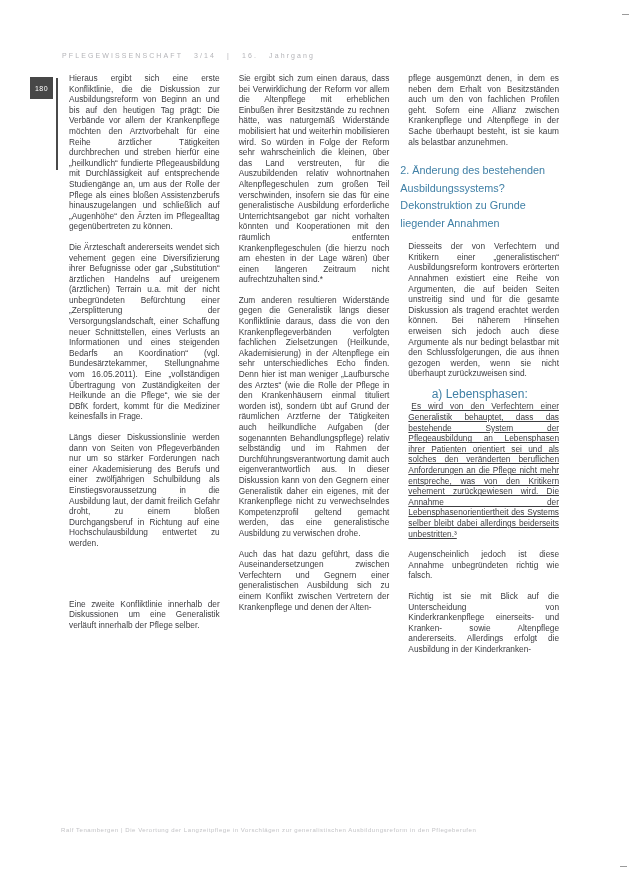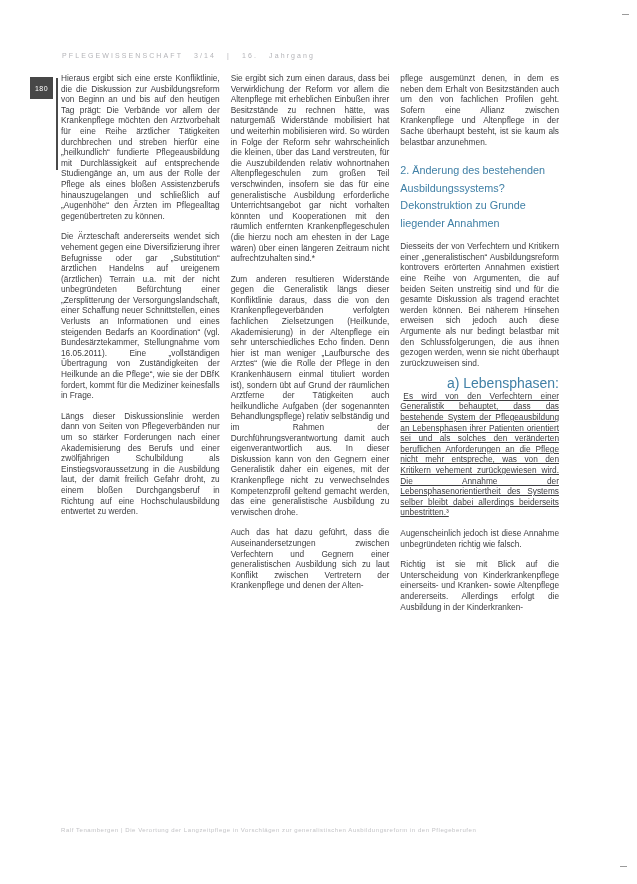--- a/index.html
+++ b/index.html
@@ -23,29 +23,29 @@
   }
   .article-rule{position:absolute;left:56px;top:78px;width:2px;height:92px;background:#4a4a4a;}
   .columns{
     position:absolute;left:61px;top:73px;width:498px;
     display:flex;gap:11px;
   }
   .col{
     width:159px;font-size:8.3px;line-height:10.6px;color:#3c3c40;
     text-align:justify;hyphens:auto;-webkit-hyphens:auto;
   }
-  .col p{margin:0 0 10px 0;}
+  .col p{margin:0 0 10px 8px;}
   .col p.gap-large{margin-top:50px;}
   .col p.indent{text-indent:3px;text-decoration:underline;}
   .section-heading{
     color:#4180a6;font-weight:400;font-size:10.8px;line-height:17.5px;
     text-align:left;margin:15px 0 9px 0;hyphens:none;-webkit-hyphens:none;
   }
   .sub-heading{
-    color:#4180a6;font-size:14px;line-height:10.6px;text-align:right;
+    color:#4180a6;font-size:12px;line-height:10.6px;text-align:center;
     margin:0 0 2px 0;font-weight:400;
   }
   .article-footer{
     position:absolute;left:61px;top:827px;width:530px;
     font-size:6px;letter-spacing:.55px;color:#c3c3c6;white-space:nowrap;
     overflow:hidden;
   }
 </style>
 </head>
 <body>
@@ -62,26 +62,27 @@
   </div>
 
   <div class="article-rule"></div>
 
   <div class="columns">
 
     <div class="col">
       <p>Hieraus ergibt sich eine erste Konfliktlinie, die die Diskussion zur Ausbildungsreform von Beginn an und bis auf den heutigen Tag prägt: Die Verbände vor allem der Krankenpflege möchten den Arztvorbehalt für eine Reihe ärztlicher Tätigkeiten durchbrechen und streben hierfür eine „heilkundlich“ fundierte Pflegeausbildung mit Durchlässigkeit auf entsprechende Studiengänge an, um aus der Rolle der Pflege als eines bloßen Assistenzberufs hinauszugelangen und schließlich auf „Augenhöhe“ den Ärzten im Pflegealltag gegenübertreten zu können.</p>
       <p>Die Ärzteschaft andererseits wendet sich vehement gegen eine Diversifizierung ihrer Befugnisse oder gar „Substitution“ ärztlichen Handelns auf ureigenem (ärztlichen) Terrain u.a. mit der nicht unbegründeten Befürchtung einer „Zersplitterung der Versorgungslandschaft, einer Schaffung neuer Schnittstellen, eines Verlusts an Informationen und eines steigenden Bedarfs an Koordination“ (vgl. Bundesärztekammer, Stellungnahme vom 16.05.2011). Eine „vollständigen Übertragung von Zuständigkeiten der Heilkunde an die Pflege“, wie sie der DBfK fordert, kommt für die Mediziner keinesfalls in Frage.</p>
       <p>Längs dieser Diskussionslinie werden dann von Seiten von Pflegeverbänden nur um so stärker Forderungen nach einer Akademisierung des Berufs und einer zwölfjährigen Schulbildung als Einstiegsvoraussetzung in die Ausbildung laut, der damit freilich Gefahr droht, zu einem bloßen Durchgangsberuf in Richtung auf eine Hochschulausbildung entwertet zu werden.</p>
+      <p class="gap-large">Eine zweite Konfliktlinie innerhalb der Diskussionen um eine Generalistik verläuft innerhalb der Pflege selber.</p>
     </div>
 
     <div class="col">
       <p>Sie ergibt sich zum einen daraus, dass bei Verwirklichung der Reform vor allem die Altenpflege mit erheblichen Einbußen ihrer Besitzstände zu rechnen hätte, was naturgemäß Widerstände mobilisiert hat und weiterhin mobilisieren wird. So würden in Folge der Reform sehr wahrscheinlich die kleinen, über das Land verstreuten, für die Auszubildenden relativ wohnortnahen Altenpflegeschulen zum großen Teil verschwinden, insofern sie das für eine generalistische Ausbildung erforderliche Unterrichtsangebot gar nicht vorhalten könnten und Kooperationen mit den räumlich entfernten Krankenpflegeschulen (die hierzu noch am ehesten in der Lage wären) über einen längeren Zeitraum nicht aufrechtzuhalten sind.*</p>
       <p>Zum anderen resultieren Widerstände gegen die Generalistik längs dieser Konfliktlinie daraus, dass die von den Krankenpflegeverbänden verfolgten fachlichen Zielsetzungen (Heilkunde, Akademisierung) in der Altenpflege ein sehr unterschiedliches Echo finden. Denn hier ist man weniger „Laufbursche des Arztes“ (wie die Rolle der Pflege in den Krankenhäusern einmal tituliert worden ist), sondern übt auf Grund der räumlichen Arztferne der Tätigkeiten auch heilkundliche Aufgaben (der sogenannten Behandlungspflege) relativ selbständig und im Rahmen der Durchführungsverantwortung damit auch eigenverantwortlich aus. In dieser Diskussion kann von den Gegnern einer Generalistik daher ein eigenes, mit der Krankenpflege nicht zu verwechselndes Kompetenzprofil geltend gemacht werden, das eine generalistische Ausbildung zu verwischen drohe.</p>
-      <p>Auch das hat dazu geführt, dass die Auseinandersetzungen zwischen Verfechtern und Gegnern einer generalistischen Ausbildung sich zu laut Konflikt zwischen Vertretern der Krankenpflege und denen der Alten-</p>
+      <p>Auch das hat dazu geführt, dass die Auseinandersetzungen zwischen Verfechtern und Gegnern einer generalistischen Ausbildung sich zu einem Konflikt zwischen Vertretern der Krankenpflege und denen der Alten-</p>
     </div>
 
     <div class="col">
       <p>pflege ausgemünzt denen, in dem es neben dem Erhalt von Besitzständen auch um den von fachlichen Profilen geht. Sofern eine Allianz zwischen Krankenpflege und Altenpflege in der Sache überhaupt besteht, ist sie kaum als belastbar anzunehmen.</p>
       <h2 class="section-heading">2. Änderung des bestehenden Ausbildungssystems? Dekonstruktion zu Grunde liegender Annahmen</h2>
       <p>Diesseits der von Verfechtern und Kritikern einer „generalistischen“ Ausbildungsreform kontrovers erörterten Annahmen existiert eine Reihe von Argumenten, die auf beiden Seiten unstreitig sind und für die gesamte Diskussion als tragend erachtet werden können. Bei näherem Hinsehen erweisen sich jedoch auch diese Argumente als nur bedingt belastbar mit den Schlussfolgerungen, die aus ihnen gezogen werden, wenn sie nicht überhaupt zurückzuweisen sind.</p>
       <h3 class="sub-heading">a) Lebensphasen:</h3>
       <p class="indent">Es wird von den Verfechtern einer Generalistik behauptet, dass das bestehende System der Pflegeausbildung an Lebensphasen ihrer Patienten orientiert sei und als solches den veränderten beruflichen Anforderungen an die Pflege nicht mehr entspreche, was von den Kritikern vehement zurückgewiesen wird. Die Annahme der Lebensphasenorientiertheit des Systems selber bleibt dabei allerdings beiderseits unbestritten.³</p>
       <p>Augenscheinlich jedoch ist diese Annahme unbegründeten richtig wie falsch.</p>
       <p>Richtig ist sie mit Blick auf die Unterscheidung von Kinderkrankenpflege einerseits- und Kranken- sowie Altenpflege andererseits. Allerdings erfolgt die Ausbildung in der Kinderkranken-</p>

